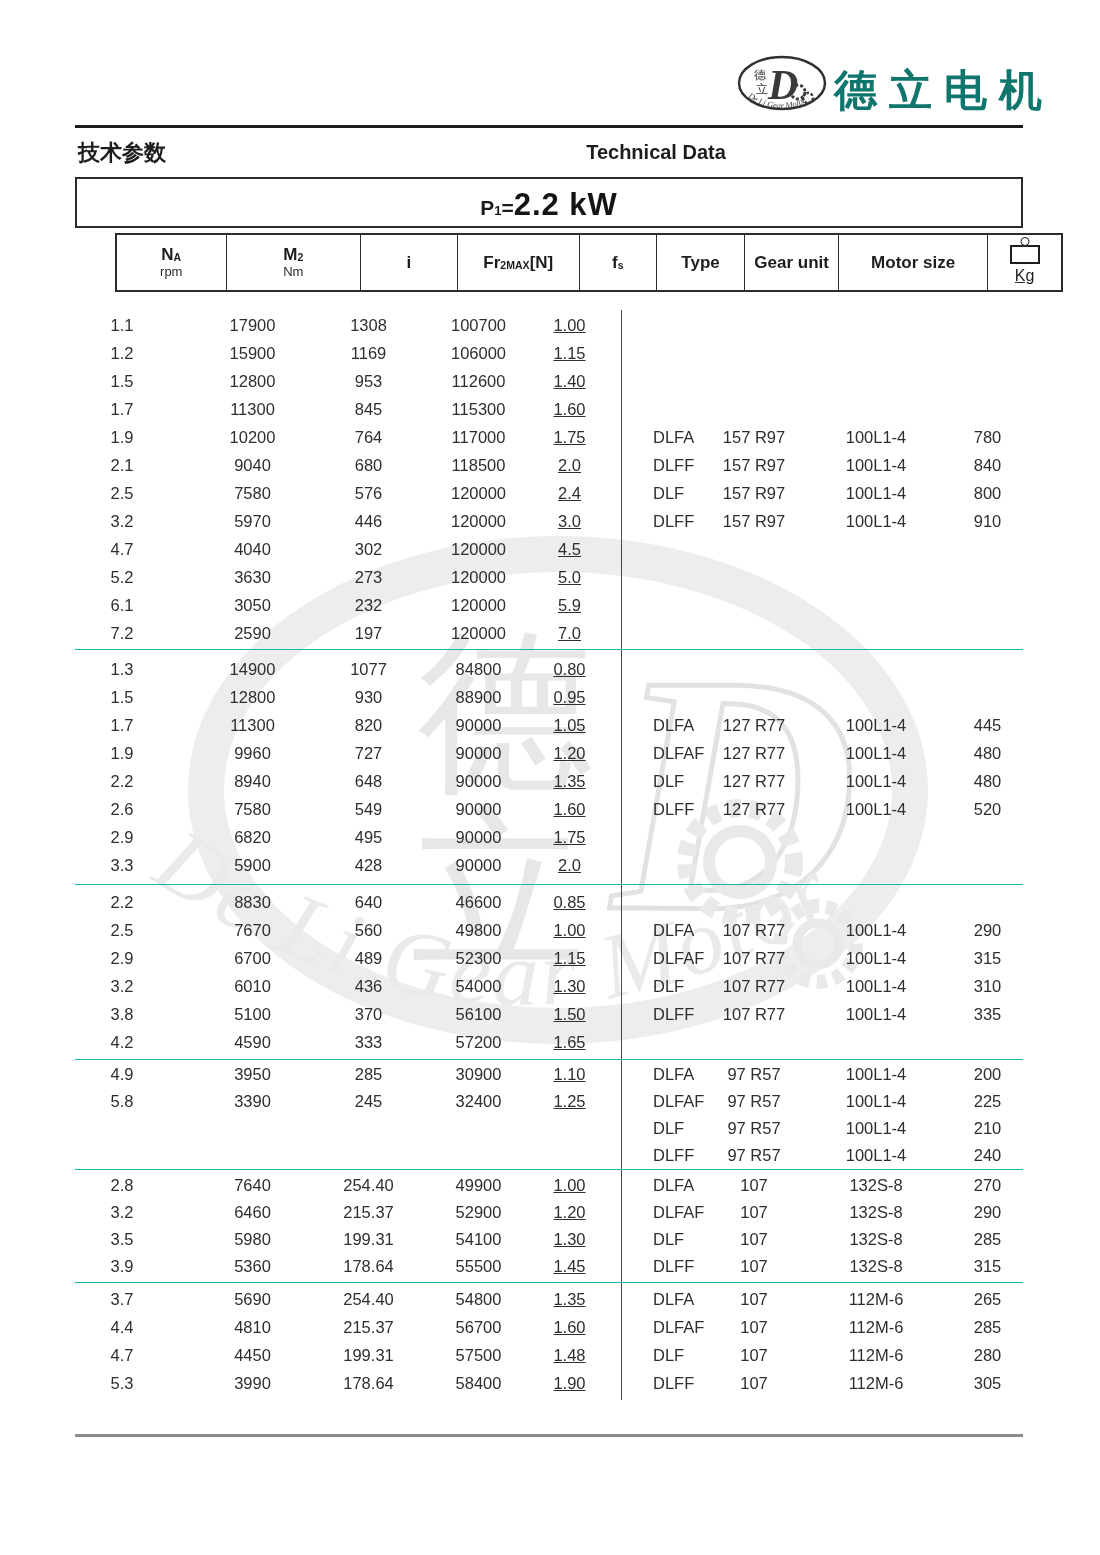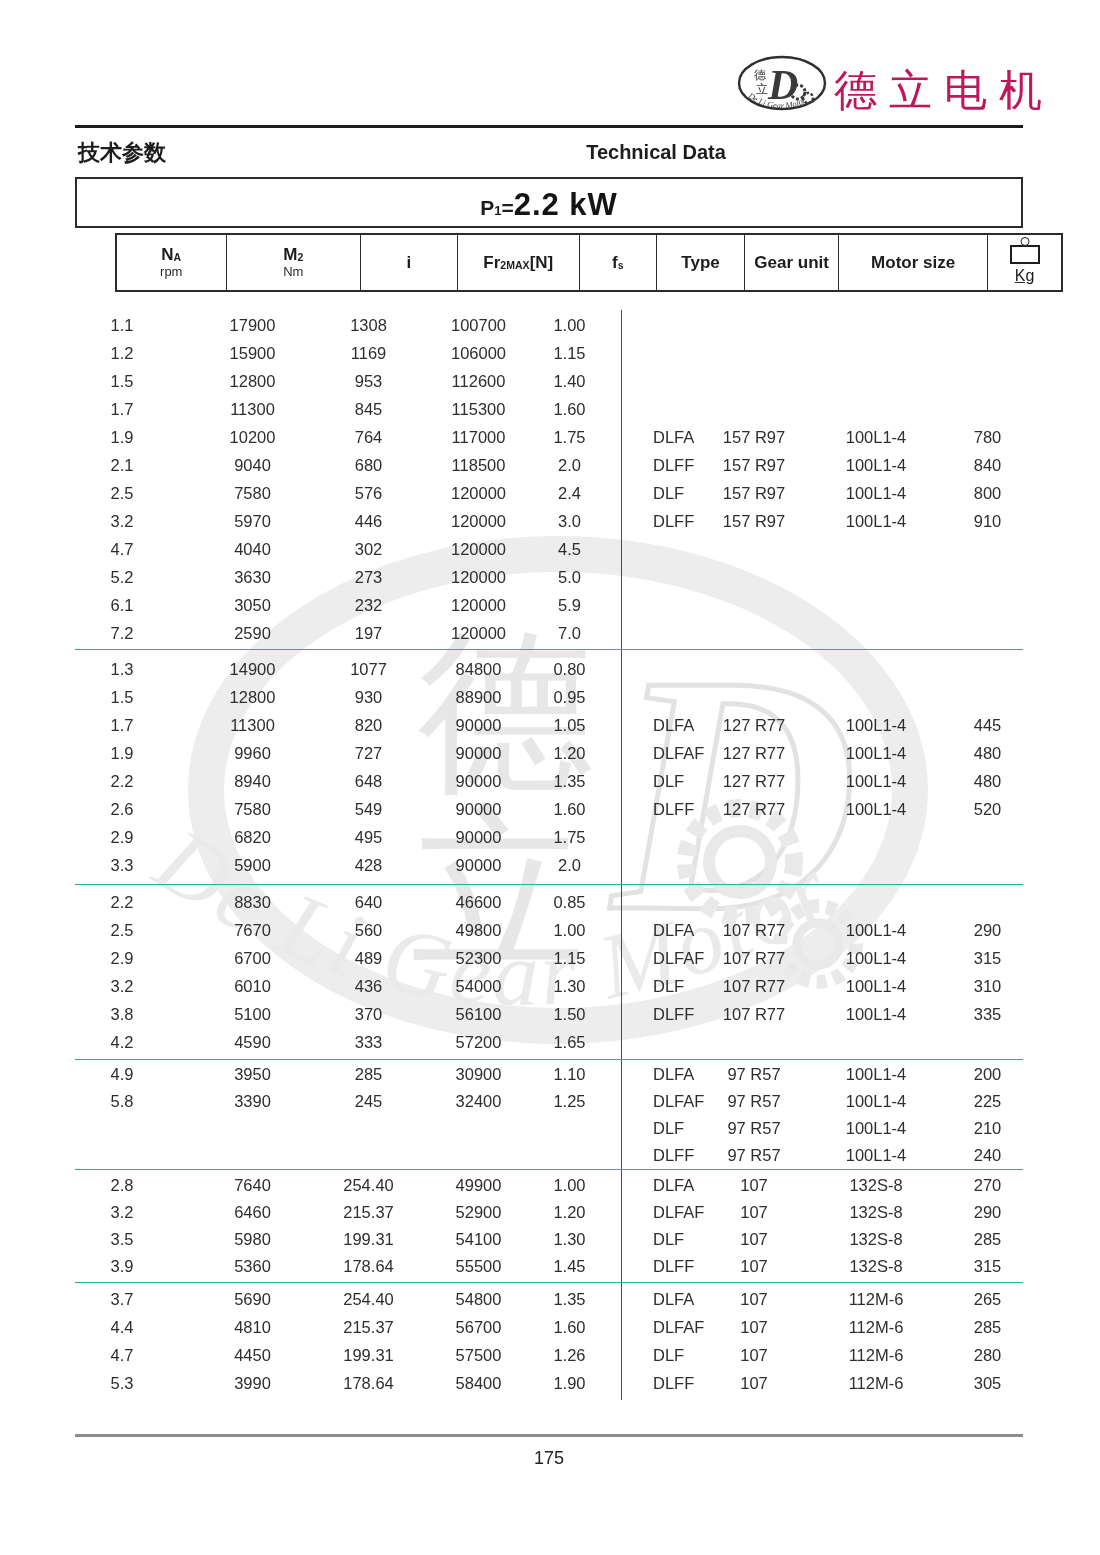--- a/index.html
+++ b/index.html
@@ -14,21 +14,21 @@
     overflow: hidden;
   }
   
   .wm { position:absolute; left:0; top:0; width:1100px; height:1555px; z-index:0; pointer-events:none; }
   
   .toprule { position:absolute; left:75px; top:125px; width:948px; height:3px; background:#1c1c1c; z-index:2; }
   .logo { position:absolute; left:736px; top:54px; width:94px; height:66px; z-index:2; }
   .brand-cn {
     position:absolute; left:834px; top:62px; z-index:2;
     font-family:"Liberation Serif", serif;
-    font-size:43px; font-weight:normal; letter-spacing:12px; color:#be185d; white-space:nowrap;
+    font-size:43px; font-weight:bold; letter-spacing:12px; color:#0f766e; white-space:nowrap;
   }
   
   .sec-cn { position:absolute; left:78px; top:138px; font-size:22px; font-weight:bold; color:#1d1d1d; z-index:2; }
   .sec-en { position:absolute; left:656px; top:141px; transform:translateX(-50%); font-size:20px; font-weight:bold; color:#1d1d1d; z-index:2; }
   
   .pbox {
     position:absolute; left:75px; top:177px; width:948px; height:51px;
     border:2px solid #2b2b2b; z-index:2; background:transparent;
     display:flex; align-items:baseline; justify-content:center;
   }
@@ -64,21 +64,21 @@
   .tbody { position:absolute; left:75px; top:310px; width:948px; z-index:2; }
   .block { display:flex; --rh:28px; border-bottom:1px solid #14b8a6; }
   .block:last-child { border-bottom:none; }
   .rows  { width:546px; display:flex; flex-direction:column; justify-content:center; }
   .types { width:402px; border-left:1.5px solid #4a4a4a; display:flex; flex-direction:column; justify-content:center; }
   .block[data-valign="top"] .rows { justify-content:flex-start; padding-top:1px; }
   .drow { display:grid; grid-template-columns:110px 135px 97px 123px 81px; height:var(--rh); align-items:center; }
   .trow { display:grid; grid-template-columns:85px 94px 150px 73px; height:var(--rh); align-items:center; }
   .dcell, .tcell { font-size:16.5px; color:#2e2e2e; text-align:center; }
   .dcell:nth-child(1){ padding-right:16px; }
-  .dcell:nth-child(5){ padding-right:22px; }
+  .dcell:nth-child(5){ padding-right:22px;text-decoration:underline; }
   .tcell:nth-child(1){ text-align:left; padding-left:31px; }
   
   .footrule { position:absolute; left:75px; top:1434px; width:948px; height:3px; background:#8c8c8c; z-index:2; }
   .pagenum { position:absolute; left:75px; top:1448px; width:948px; text-align:center; font-size:18px; color:#222; z-index:2; }
 </style>
 </head>
 <body>
 
 <div class="page">
 
@@ -552,21 +552,21 @@
             <div class="dcell">4810</div>
             <div class="dcell">215.37</div>
             <div class="dcell">56700</div>
             <div class="dcell">1.60</div>
           </div>
           <div class="drow">
             <div class="dcell">4.7</div>
             <div class="dcell">4450</div>
             <div class="dcell">199.31</div>
             <div class="dcell">57500</div>
-            <div class="dcell">1.26</div>
+            <div class="dcell">1.48</div>
           </div>
           <div class="drow">
             <div class="dcell">5.3</div>
             <div class="dcell">3990</div>
             <div class="dcell">178.64</div>
             <div class="dcell">58400</div>
             <div class="dcell">1.90</div>
           </div>
         </div>
       <div class="types">
@@ -592,15 +592,14 @@
             <div class="tcell">DLFF</div>
             <div class="tcell">107</div>
             <div class="tcell">112M-6</div>
             <div class="tcell">305</div>
           </div>
         </div>
     </div>
   </div>
 
   <div class="footrule"></div>
-  <div class="pagenum">175</div>
 
 </div>
 
 </body></html>

